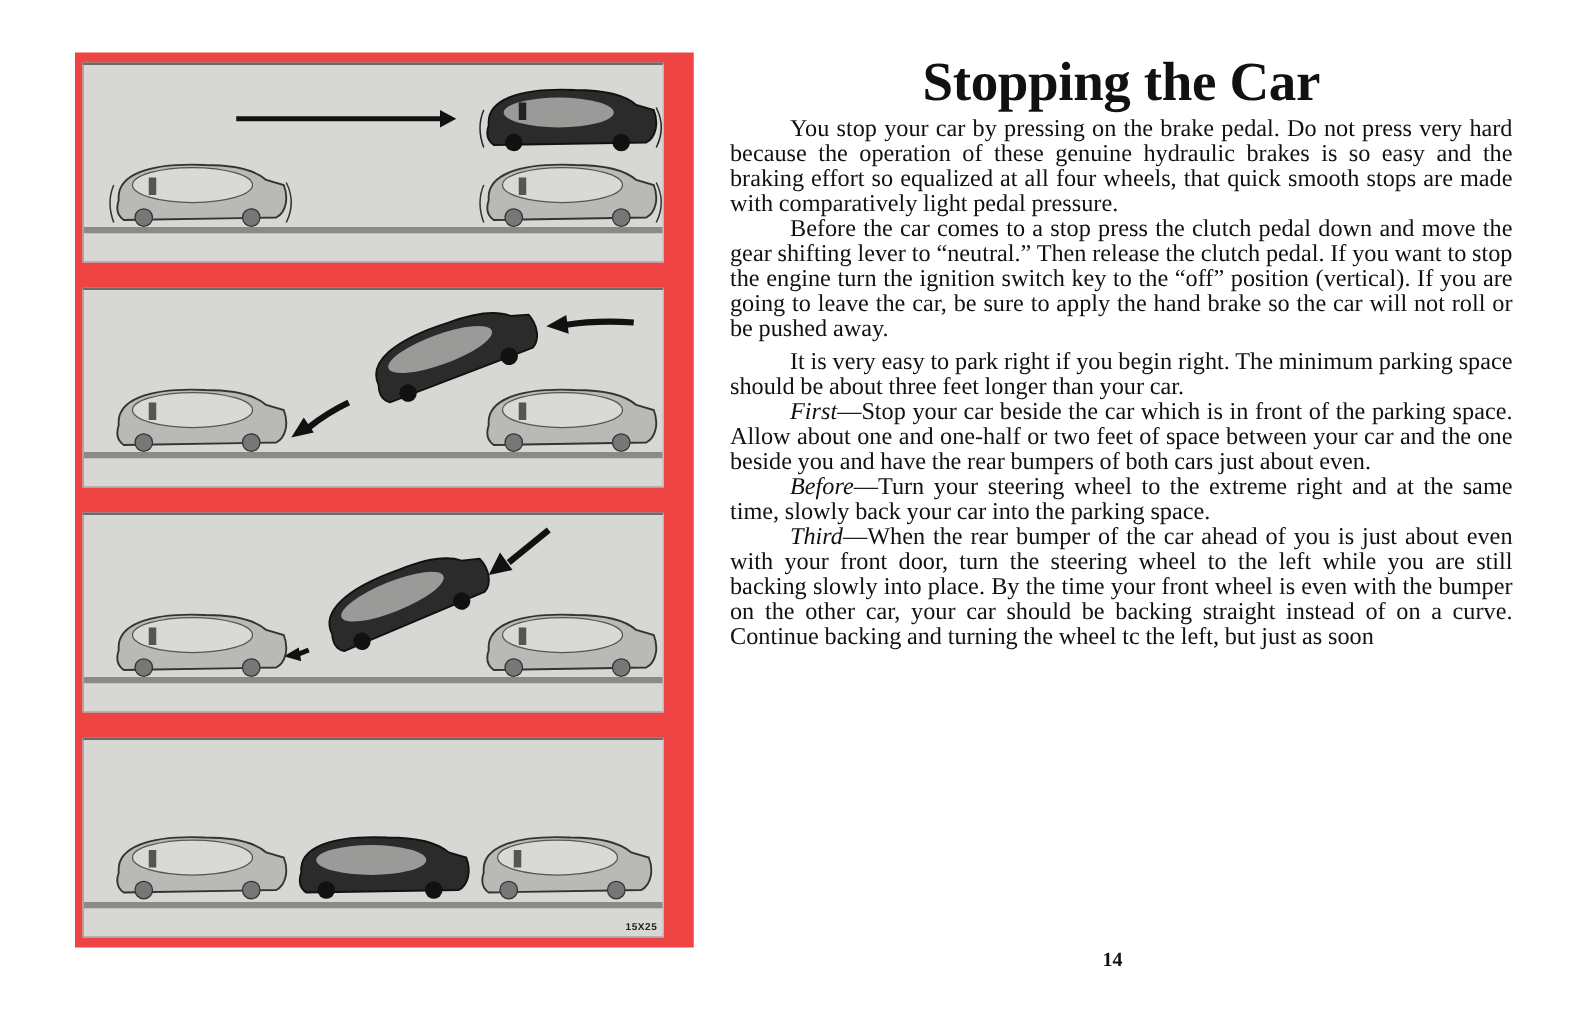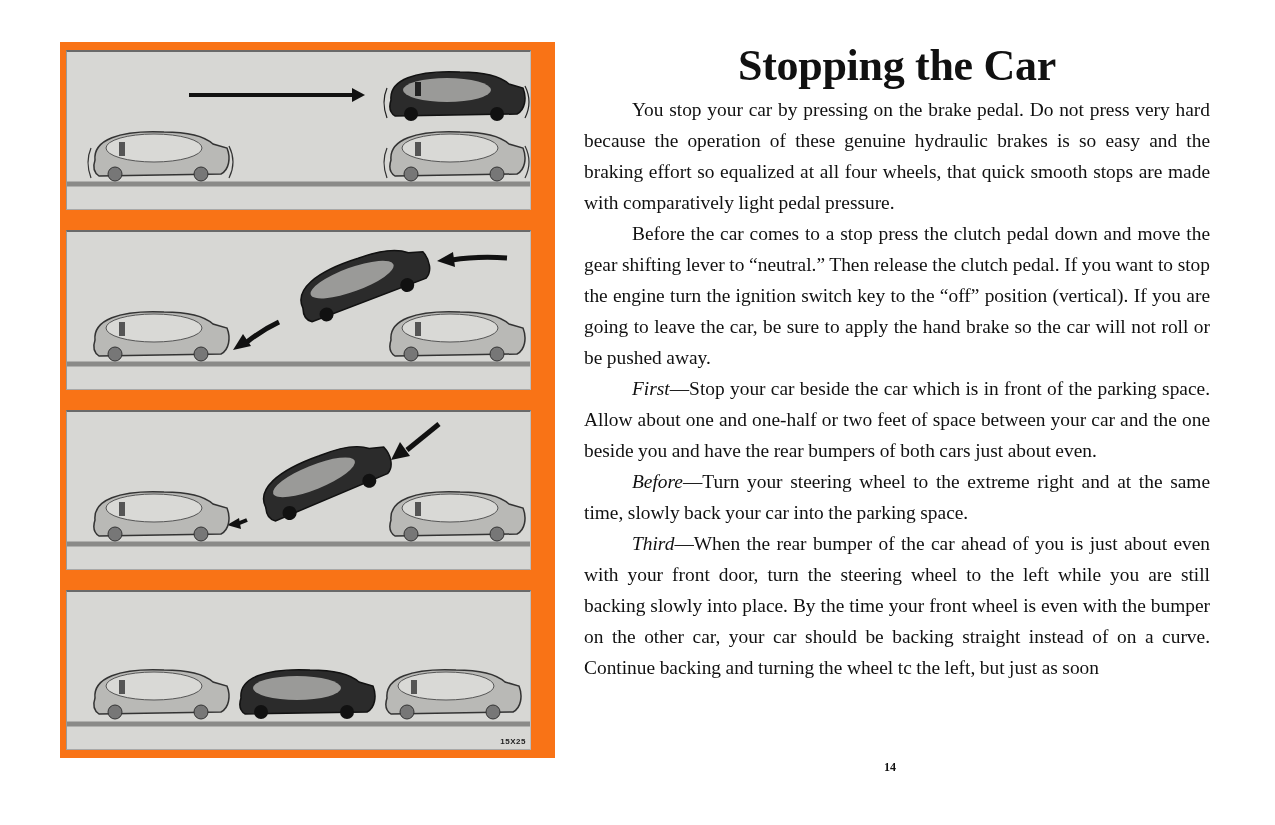--- a/index.html
+++ b/index.html
@@ -8,21 +8,21 @@
     background: #ffffff;
     position: relative;
     overflow: hidden;
     font-family: "Liberation Serif", "DejaVu Serif", serif;
     color: #111;
   }
   .illus-column {
     position: absolute;
     left: 60px; top: 42px;
     width: 495px; height: 716px;
-    background: #f97316;
+    background: #ef4444;
   }
   .panel {
     position: absolute;
     left: 6px;
     width: 465px;
     height: 160px;
     background: #d7d7d4;
     border-top: 2px solid #6a6a6a;
     border-left: 1px solid #9a9a9a;
     border-right: 1px solid #bdbdbd;
@@ -50,34 +50,34 @@
     font-size: 44px;
     text-align: center;
     margin: 0;
     line-height: 44px;
     letter-spacing: -0.3px;
   }
   h1.second { margin-top: 16px; }
   p {
     margin: 0;
     font-size: 19.4px;
-    line-height: 31px;
+    line-height: 20px;
     text-align: justify;
     text-indent: 48px;
     word-spacing: -0.3px;
   }
   p.lead { margin-top: 6px; }
   p em { font-style: italic; margin-top: 12px; }
   .page-number {
     position: absolute;
     left: 860px; top: 760px;
     width: 60px;
     text-align: center;
     font-weight: bold;
-    font-size: 12px;
+    font-size: 16px;
   }
 </style>
 </head>
 <body>
 
 <div class="illus-column">
 
   <div class="panel" style="top:8px;">
     <svg width="465" height="160" viewBox="0 0 465 160">
       <line x1="0" y1="132" x2="465" y2="132" stroke="#8a8a88" stroke-width="5"></line>
@@ -217,20 +217,23 @@
 
 <div class="text-column">
   <h1>Stopping the Car</h1>
   <p class="lead">
     <span>You stop your car by pressing on the brake pedal. Do not press very hard because the operation of these genuine hydraulic brakes is so easy and the braking effort so equalized at all four wheels, that quick smooth stops are made with comparatively light pedal pressure.</span>
   </p>
   <p>
     <span>Before the car comes to a stop press the clutch pedal down and move the gear shifting lever to “neutral.” Then release the clutch pedal. If you want to stop the engine turn the ignition switch key to the “off” position (vertical). If you are going to leave the car, be sure to apply the hand brake so the car will not roll or be pushed away.</span>
   </p>
 
+  <p class="lead">
+    <span>It is very easy to park right if you begin right. The minimum parking space should be about three feet longer than your car.</span>
+  </p>
   <p>
     <em>First</em><span>—Stop your car beside the car which is in front of the parking space. Allow about one and one-half or two feet of space between your car and the one beside you and have the rear bumpers of both cars just about even.</span>
   </p>
   <p>
     <em>Before</em><span>—Turn your steering wheel to the extreme right and at the same time, slowly back your car into the parking space.</span>
   </p>
   <p>
     <em>Third</em><span>—When the rear bumper of the car ahead of you is just about even with your front door, turn the steering wheel to the left while you are still backing slowly into place. By the time your front wheel is even with the bumper on the other car, your car should be backing straight instead of on a curve. Continue backing and turning the wheel tc the left, but just as soon</span>
   </p>
 </div>

